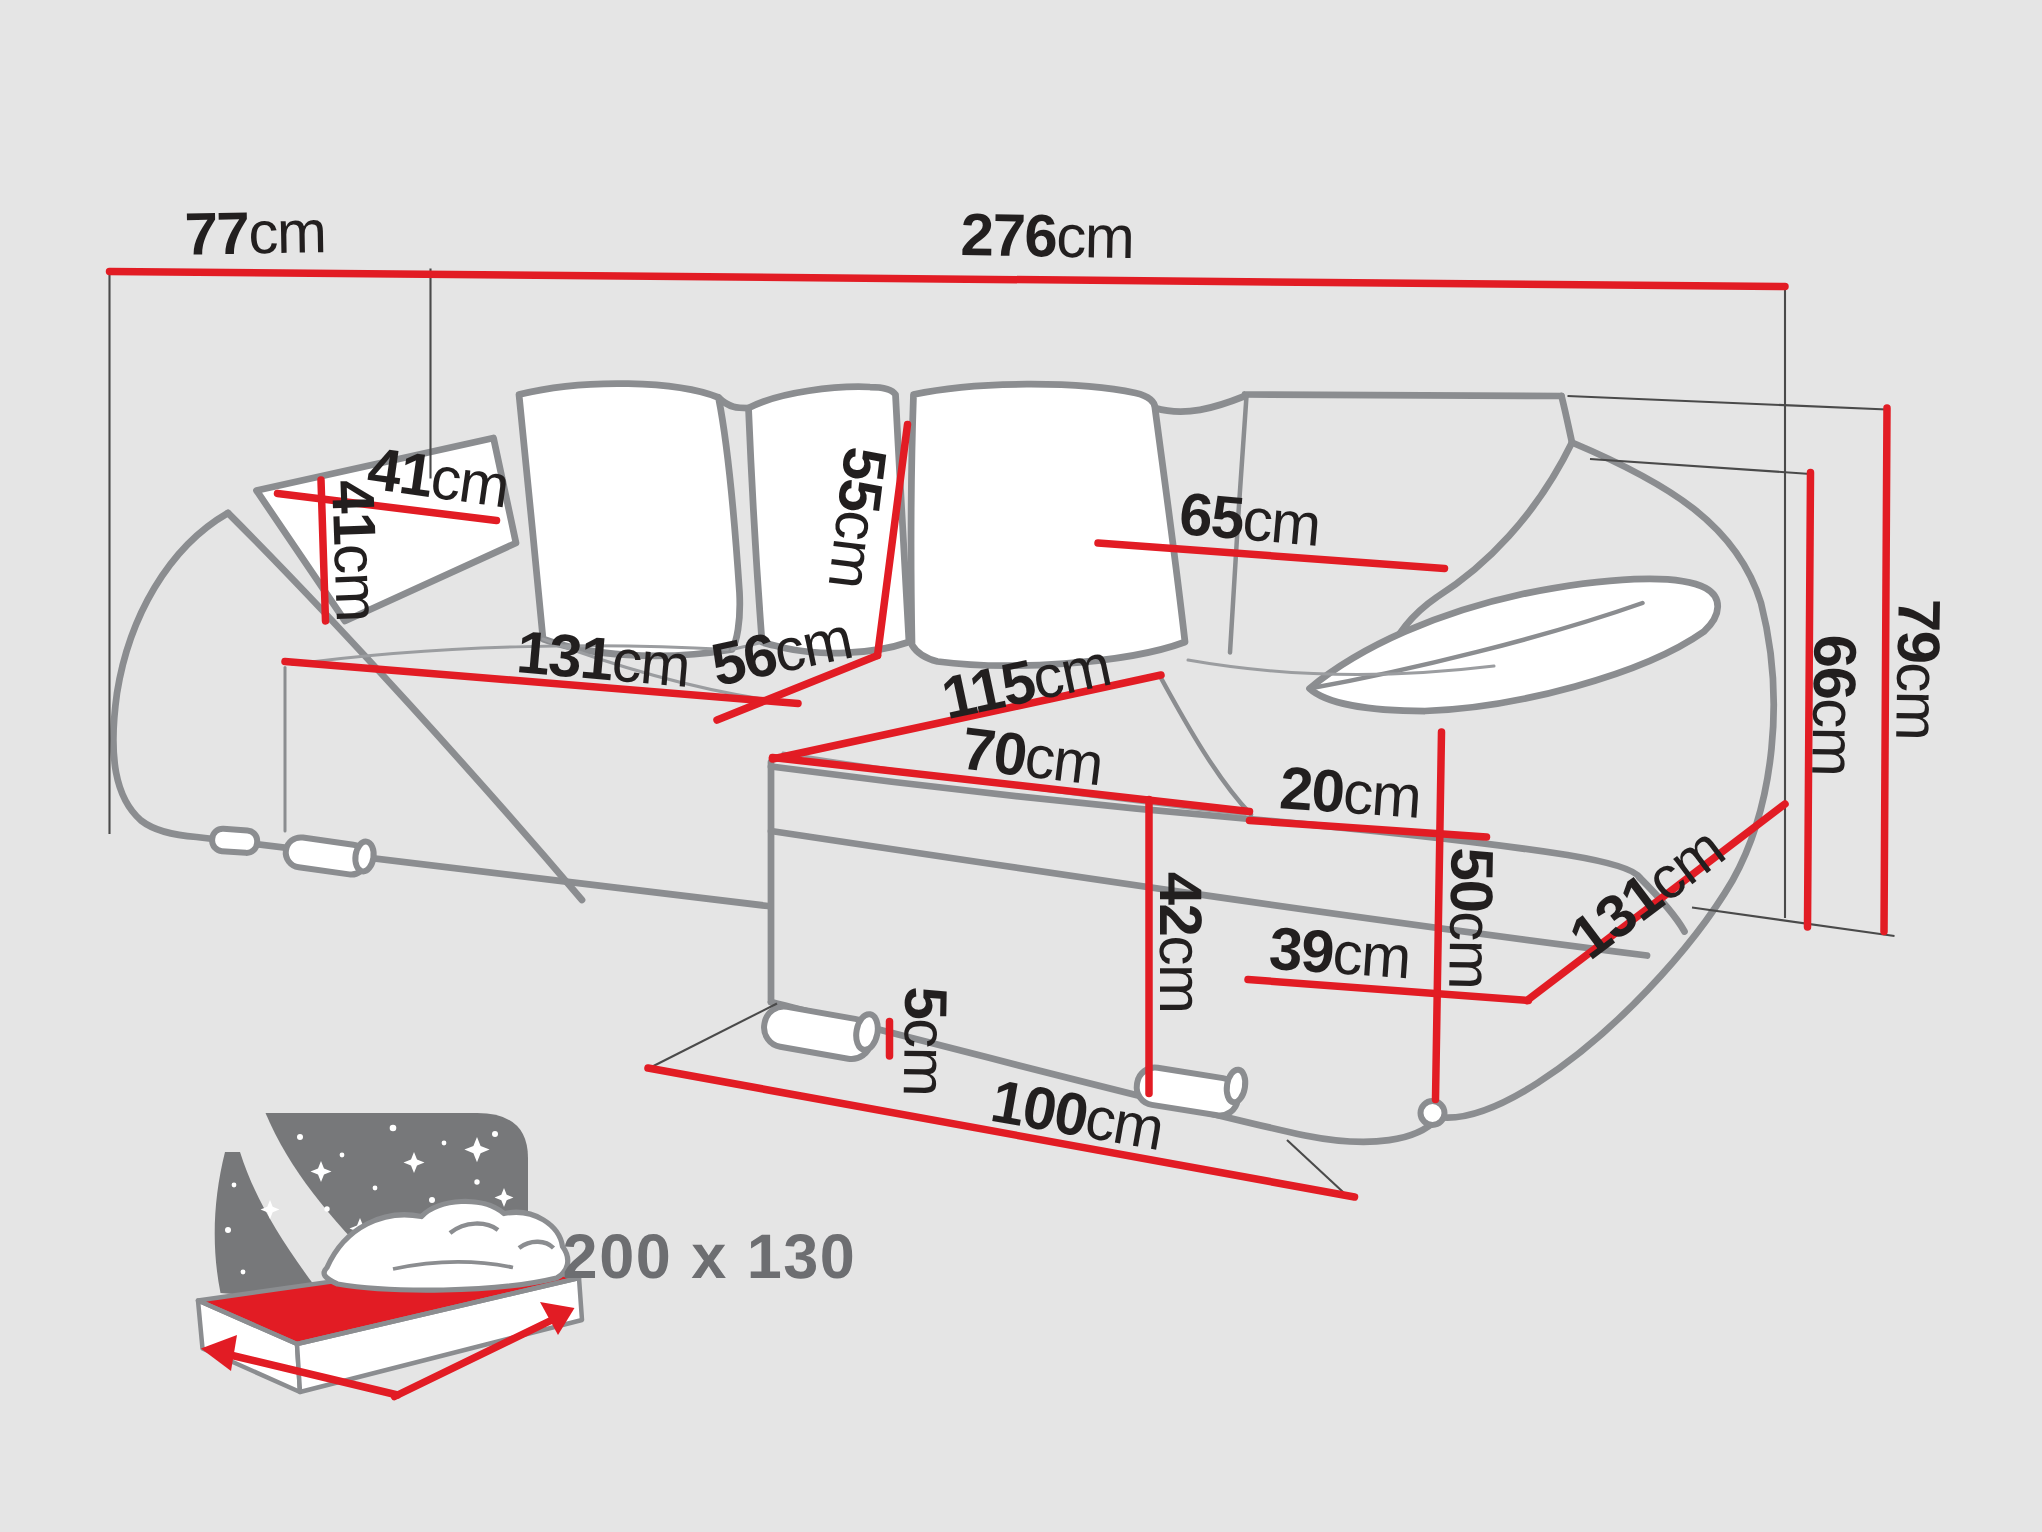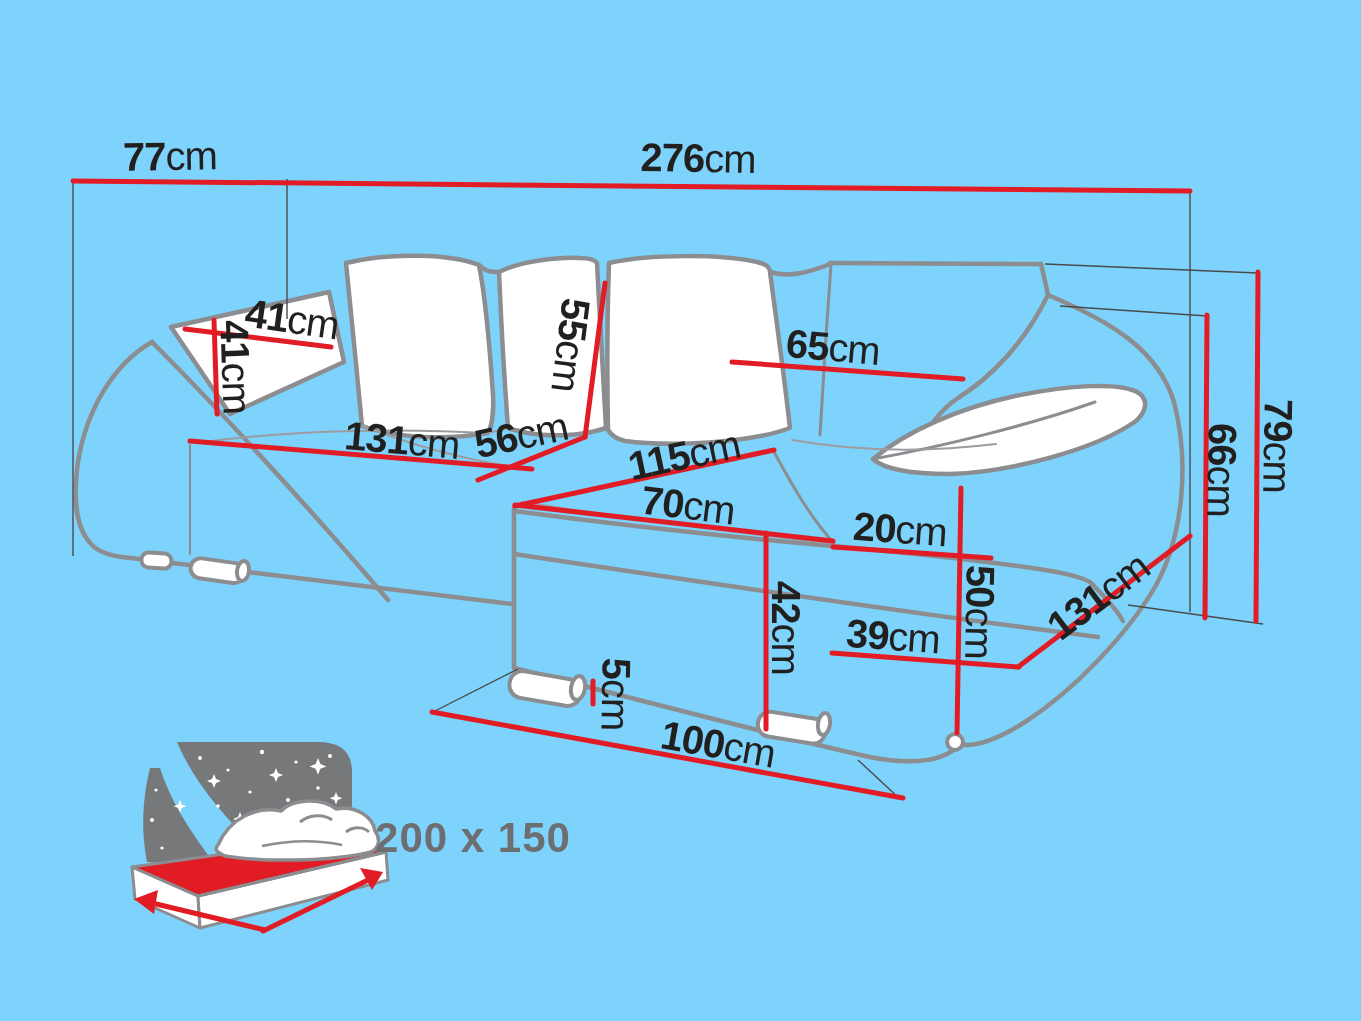--- a/index.html
+++ b/index.html
@@ -1,16 +1,16 @@
 <!DOCTYPE html>
 <html><head>
 <meta charset="utf-8">
 <style>
   html,body{margin:0;padding:0;background:#fff;}
-  #stage{position:relative;width:1361px;height:1021px;background:#7dd3fc;overflow:hidden;
+  #stage{position:relative;width:1361px;height:1021px;background:#e5e5e5;overflow:hidden;
          font-family:"Liberation Sans",sans-serif;}
   #sofa-svg{position:absolute;left:0;top:0;}
   #labels{position:absolute;left:0;top:0;width:100%;height:100%;pointer-events:none;}
   .dim{position:absolute;white-space:nowrap;color:#221f1f;line-height:1;letter-spacing:-1px;}
   .dim .num{font-weight:700;}
   .dim .unit{font-weight:400;}
   .bed-size{position:absolute;white-space:nowrap;color:#6d6e71;font-weight:700;
             font-size:42px;letter-spacing:1px;transform:translate(-50%,-50%);}
 </style>
 </head>
@@ -166,15 +166,15 @@
       <div class="dim" style="left: 786px; top: 628px; font-size: 40px; transform: translate(-50%, -50%) rotate(90deg);"><span class="num">42</span><span class="unit">cm</span></div>
       <div class="dim" style="left: 980px; top: 612px; font-size: 40px; transform: translate(-50%, -50%) rotate(91deg);"><span class="num">50</span><span class="unit">cm</span></div>
       <div class="dim" style="left: 893px; top: 636px; font-size: 40px; transform: translate(-50%, -50%) rotate(4deg);"><span class="num">39</span><span class="unit">cm</span></div>
       <div class="dim" style="left: 1098px; top: 596px; font-size: 40px; transform: translate(-50%, -50%) rotate(-37deg);"><span class="num">131</span><span class="unit">cm</span></div>
       <div class="dim" style="left: 616px; top: 694px; font-size: 40px; transform: translate(-50%, -50%) rotate(91deg);"><span class="num">5</span><span class="unit">cm</span></div>
       <div class="dim" style="left: 718px; top: 744px; font-size: 40px; transform: translate(-50%, -50%) rotate(10deg);"><span class="num">100</span><span class="unit">cm</span></div>
       <div class="dim" style="left: 1278px; top: 446px; font-size: 40px; transform: translate(-50%, -50%) rotate(91deg);"><span class="num">79</span><span class="unit">cm</span></div>
       <div class="dim" style="left: 1222px; top: 470px; font-size: 40px; transform: translate(-50%, -50%) rotate(91deg);"><span class="num">66</span><span class="unit">cm</span></div>
     </div>
 
-<div class="bed-size" style="left:473px;top:838px;">200 x 150</div>
+<div class="bed-size" style="left:473px;top:838px;">200 x 130</div>
 
 </div>
 
 </body></html>

